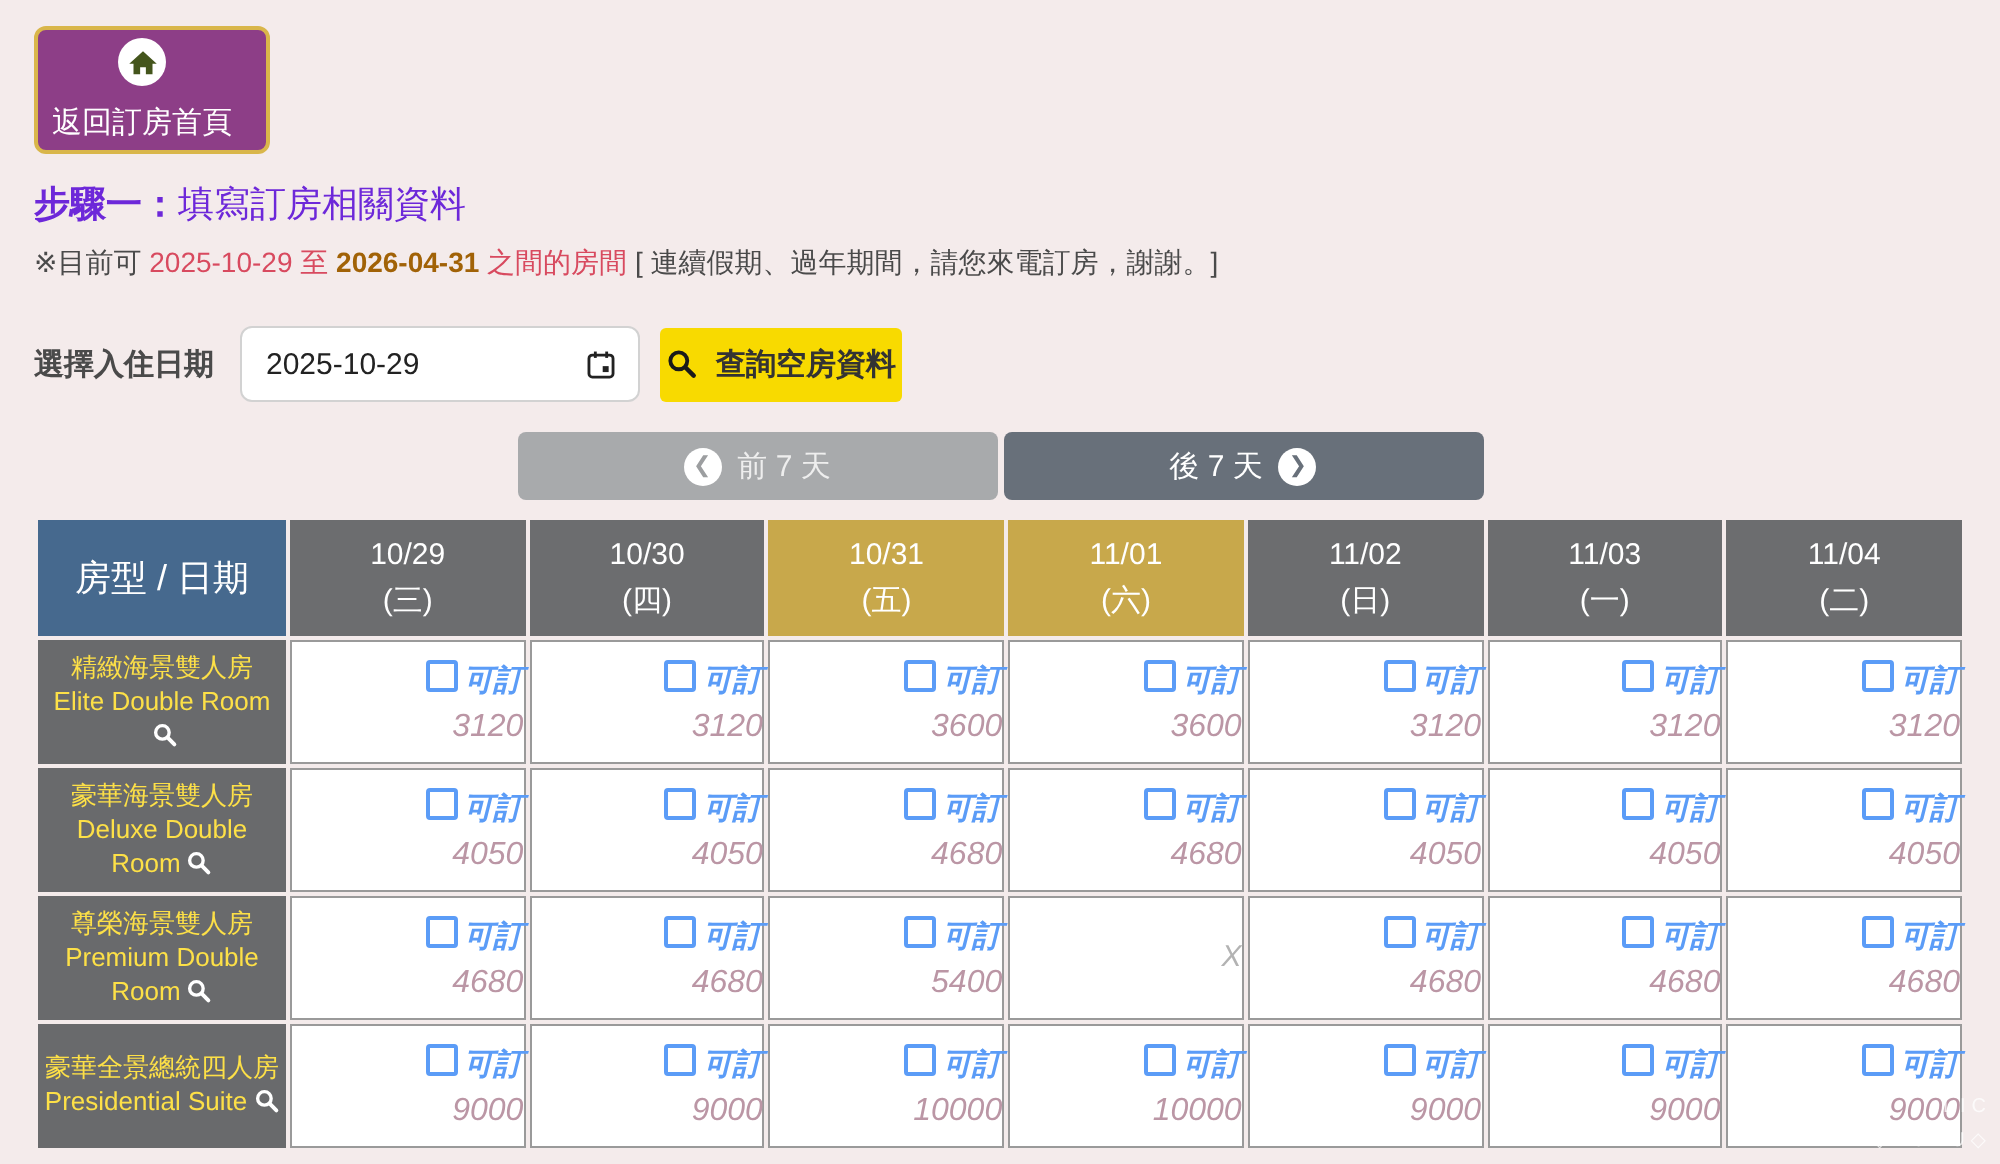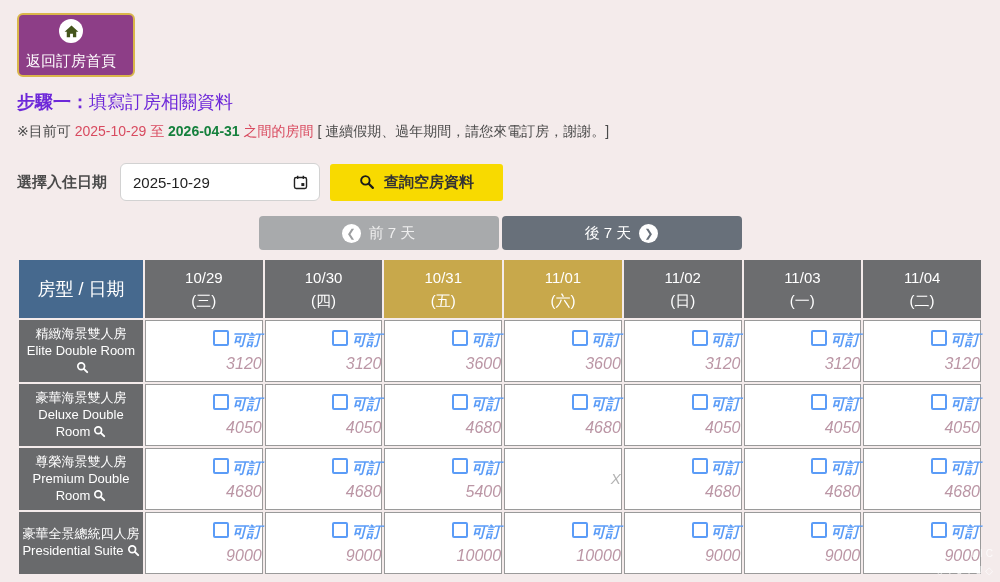--- a/index.html
+++ b/index.html
@@ -21,33 +21,33 @@
   }
   .home-circle{width:24px;height:24px;border-radius:50%;background:#fff;
     display:flex;align-items:center;justify-content:center;}
 
   
   .title{margin:13px 0 0;font-size:18px;color:#6d28d9;font-weight:400;}
   .title b{font-weight:700;}
   .notice{margin:8px 0 0;font-size:14px;line-height:1.3;}
   .t-dark{color:#4a4a4a}
   .t-red{color:#d84a5f}
-  .t-red-bold{color:#15803d;font-weight:700}
+  .t-red-bold{color:#a16207;font-weight:700}
 
   
   .search-row{margin-top:23px;display:flex;align-items:center;}
   .search-row label{font-size:15px;font-weight:700;color:#4a4a4a;margin-right:13px;}
   .date-input{
     width:176px;height:36px;background:#fff;border:1px solid #d2d2d2;border-radius:6px;
     display:flex;align-items:center;justify-content:space-between;
     padding:0 10px 0 12px;font-size:15px;color:#222;cursor:pointer;
   }
   .search-btn{
     margin-left:10px;height:37px;background:#f8da00;border:none;border-radius:3px;
-    display:flex;align-items:center;gap:9px;padding:0 29px;
+    display:flex;align-items:center;gap:9px;padding:0 3px;
     font-size:15px;color:#333;font-weight:600;cursor:pointer;font-family:inherit;
   }
 
   .warning{margin:9px 0 0;font-size:13.5px;line-height:1.3;}
   .w-red{color:#d2436a}
   .w-dark{color:#4a4a4a}
 
   
   .nav-row{width:966px;margin-top:15px;display:flex;justify-content:center;gap:3px;}
   .nav{
@@ -61,21 +61,21 @@
     display:flex;align-items:center;justify-content:center;font-size:11px;line-height:1;}
   .prev .circ{color:#9c9ea0;}
   .next .circ{color:#68707a;}
 
   
   table.avail{width:966px;margin-top:8px;border-collapse:separate;border-spacing:2px;table-layout:fixed;}
   .avail th,.avail td{padding:0;}
   th.corner{width:124px;background:#46698e;color:#fff;font-size:18px;font-weight:400;height:58px;}
   th.day{background:#6c6d6f;color:#fff;font-weight:400;font-size:15px;line-height:1.55;height:58px;}
   th.day.weekend{background:#c8a84b;}
-  th.room{background:#696a6c;color:#ffffff;font-weight:400;font-size:13px;line-height:1.3;padding:2px 3px;}
+  th.room{background:#696a6c;color:#fde047;font-weight:400;font-size:13px;line-height:1.3;padding:2px 3px;}
   td.cell{background:#fff;border:1px solid #9a9a9a;text-align:right;height:60px;vertical-align:middle;font-style:italic;}
   a.book{color:#5b9cf7;text-decoration:none;font-size:15px;font-weight:600;}
   .cb{display:inline-block;width:12px;height:12px;border:2px solid #5b9cf7;border-radius:2px;
     margin-right:3px;vertical-align:-1px;}
   .price{color:#bb96a5;font-size:16px;margin-top:5px;}
   .x{color:#b3b3b3;font-size:15px;}
 
   .watermark{position:absolute;right:4px;bottom:3px;text-align:right;
     color:rgba(255,255,255,0.75);font-size:10px;letter-spacing:3px;line-height:1.7;pointer-events:none;}
 </style>

